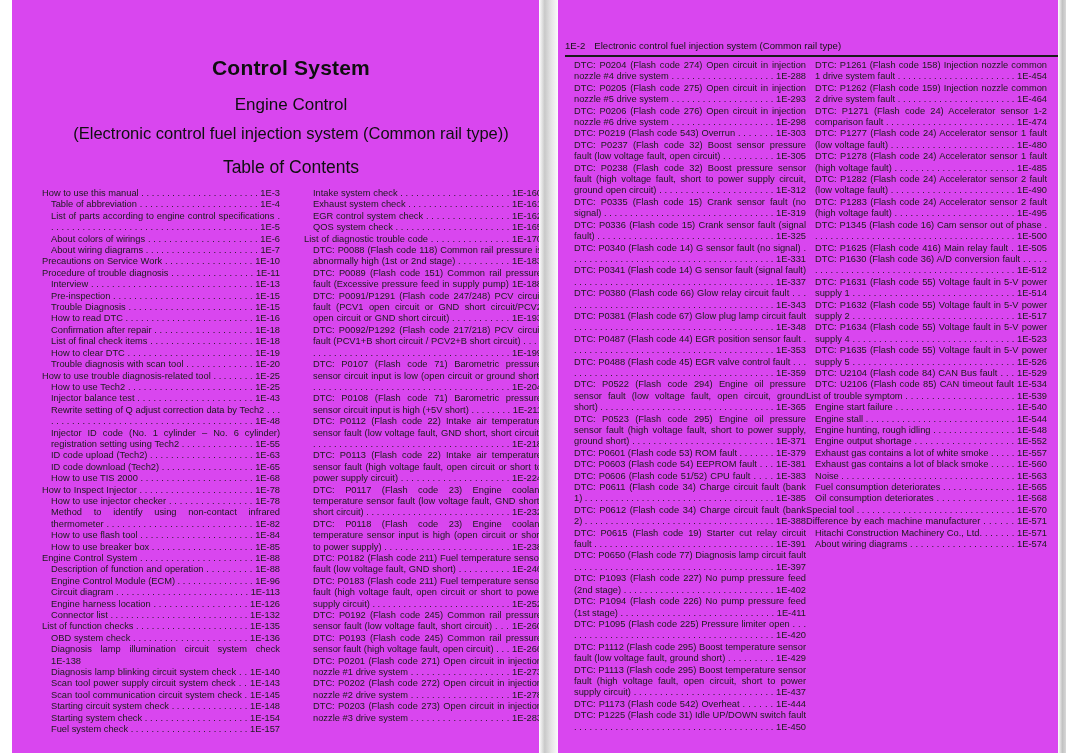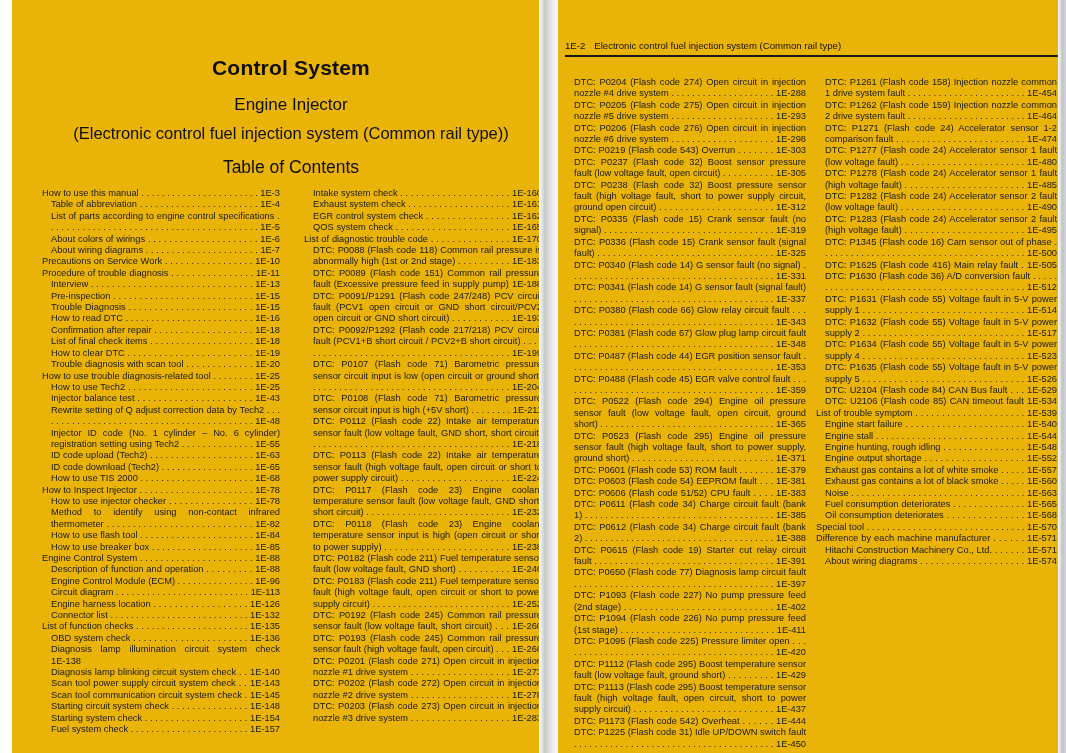--- a/index.html
+++ b/index.html
@@ -2,21 +2,21 @@
 <html><head>
 <meta charset="utf-8">
 <style>
   html,body{margin:0;padding:0;}
   body{
     width:1066px;height:753px;background:#ffffff;overflow:hidden;
     font-family:"Liberation Sans",sans-serif;color:#1a1a1a;
     -webkit-font-smoothing:antialiased;
   }
   .spread{position:relative;width:1066px;height:753px;}
-  .page{position:absolute;top:0;height:753px;background:#eab308;overflow:hidden;}
+  .page{position:absolute;top:0;height:753px;background:#d946ef;overflow:hidden;}
   .page-left{left:12px;width:539px;}
   .page-right{left:558px;width:500px;}
   .seam{position:absolute;top:0;left:539px;width:19px;height:753px;
     background:linear-gradient(90deg,#ffffff 0%,#c9c9c9 30%,#e4e4e4 62%,#fbfbfb 100%);}
   .right-edge{position:absolute;top:0;left:1058px;width:8px;height:753px;
     background:linear-gradient(90deg,#ffffff 0%,#c2c2c2 55%,#d8d8d8 100%);}
 
   
   .titles{padding-top:56px;margin-left:28px;width:502px;text-align:center;color:#0f0f0f;}
   .title-main{font-size:21px;font-weight:bold;margin:0 0 15px 0;letter-spacing:0.2px;}
@@ -27,39 +27,39 @@
   
   .rp-content{margin-left:7px;width:493px;padding-top:40px;}
   .rp-header{font-size:9.6px;color:#141414;}
   .rp-header .sec{margin-right:9px;}
   .rp-rule{height:2px;background:#1a1a1a;margin-top:4px;}
 
   
   .cols{display:flex;}
   .page-left .cols{margin:10px 0 12px 30px;width:500px;gap:24px;}
   .page-left .col{width:238px;}
-  .page-right .cols{margin-top:20px;gap:10px;}
+  .page-right .cols{margin-top:3px;}
   .page-right .col{width:241px;}
 
   .toc-entry{
     font-size:9.3px;line-height:11.4px;color:#1b1b1b;
     text-align:justify;text-align-last:justify;-moz-text-align-last:justify;
   }
   .toc-entry.lvl1{margin-left:9px;}
   .toc-entry .pg{white-space:nowrap;}
 </style>
 </head>
 <body>
 
 <div class="spread">
 
   <section class="page page-left">
     <div class="titles">
       <div class="title-main">Control System</div>
-      <div class="title-sub">Engine Injector</div>
+      <div class="title-sub">Engine Control</div>
       <div class="title-sub2">(Electronic control fuel injection system (Common rail type))</div>
       <div class="toc-heading">Table of Contents</div>
     </div>
     <div class="cols">
       <div class="col" id="lp-col1">
           <div class="toc-entry lvl0"><span class="t">How to use this manual</span><span class="dots"> . . . . . . . . . . . . . . . . . . . . . . . </span><span class="pg">1E-3</span></div>
           <div class="toc-entry lvl1"><span class="t">Table of abbreviation</span><span class="dots"> . . . . . . . . . . . . . . . . . . . . . . . </span><span class="pg">1E-4</span></div>
           <div class="toc-entry lvl1"><span class="t">List of parts according to engine control specifications</span><span class="dots"> . . . . . . . . . . . . . . . . . . . . . . . . . . . . . . . . . . . . . . . . . </span><span class="pg">1E-5</span></div>
           <div class="toc-entry lvl1"><span class="t">About colors of wirings</span><span class="dots"> . . . . . . . . . . . . . . . . . . . . . </span><span class="pg">1E-6</span></div>
           <div class="toc-entry lvl1"><span class="t">About wiring diagrams</span><span class="dots"> . . . . . . . . . . . . . . . . . . . . . . </span><span class="pg">1E-7</span></div>

